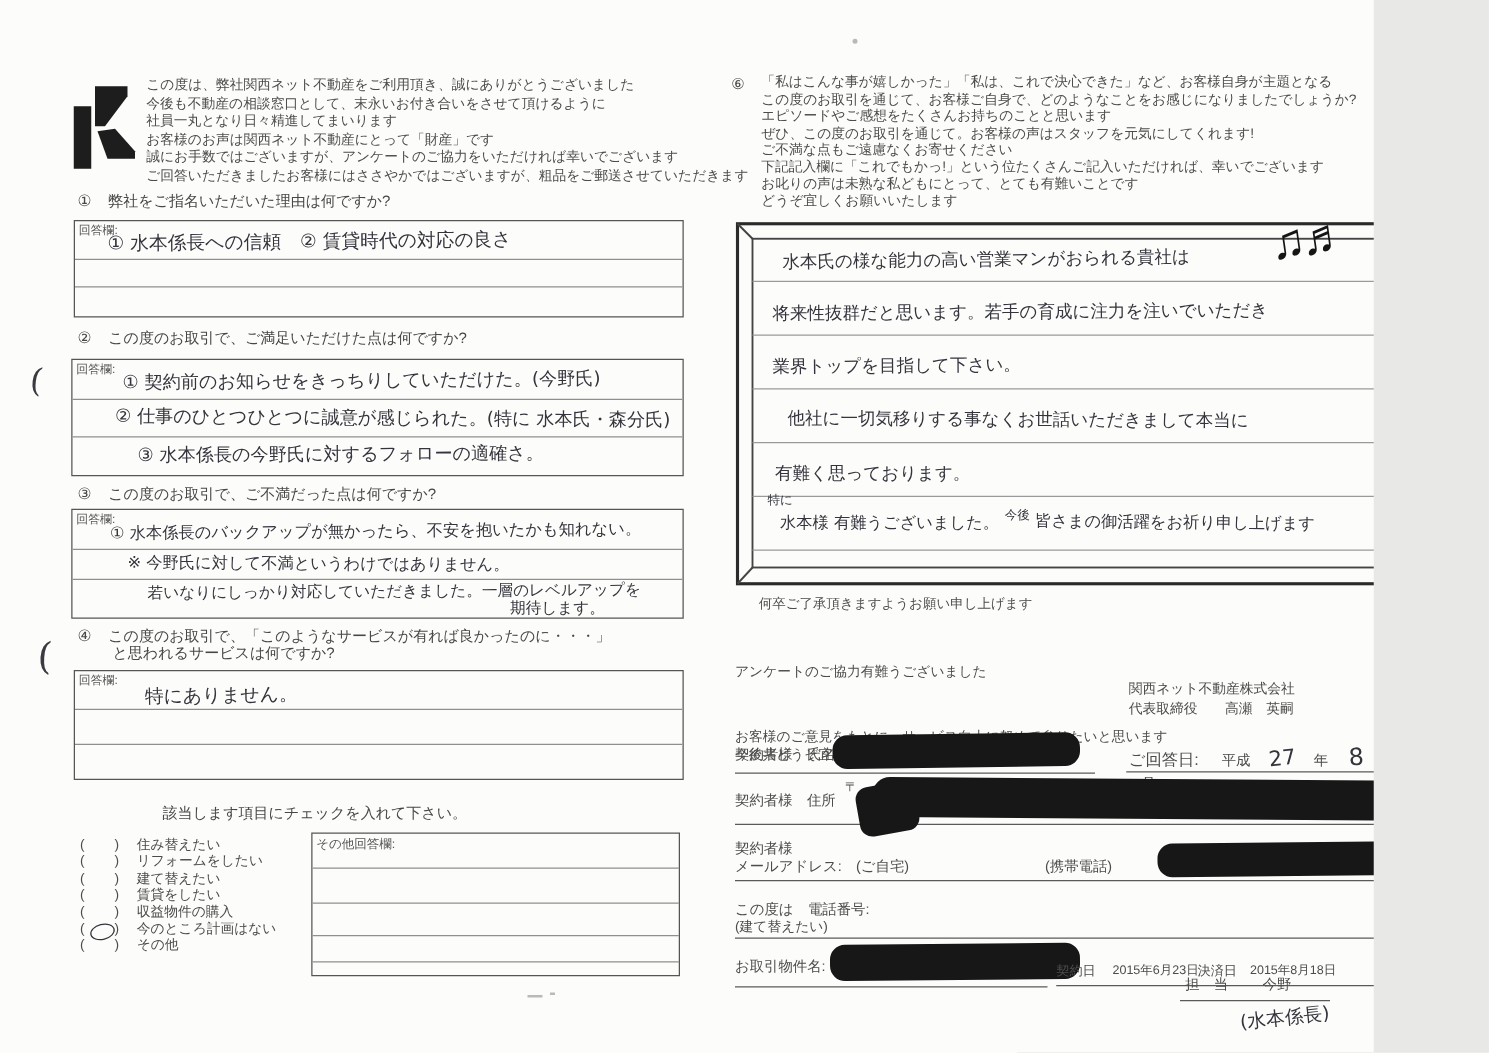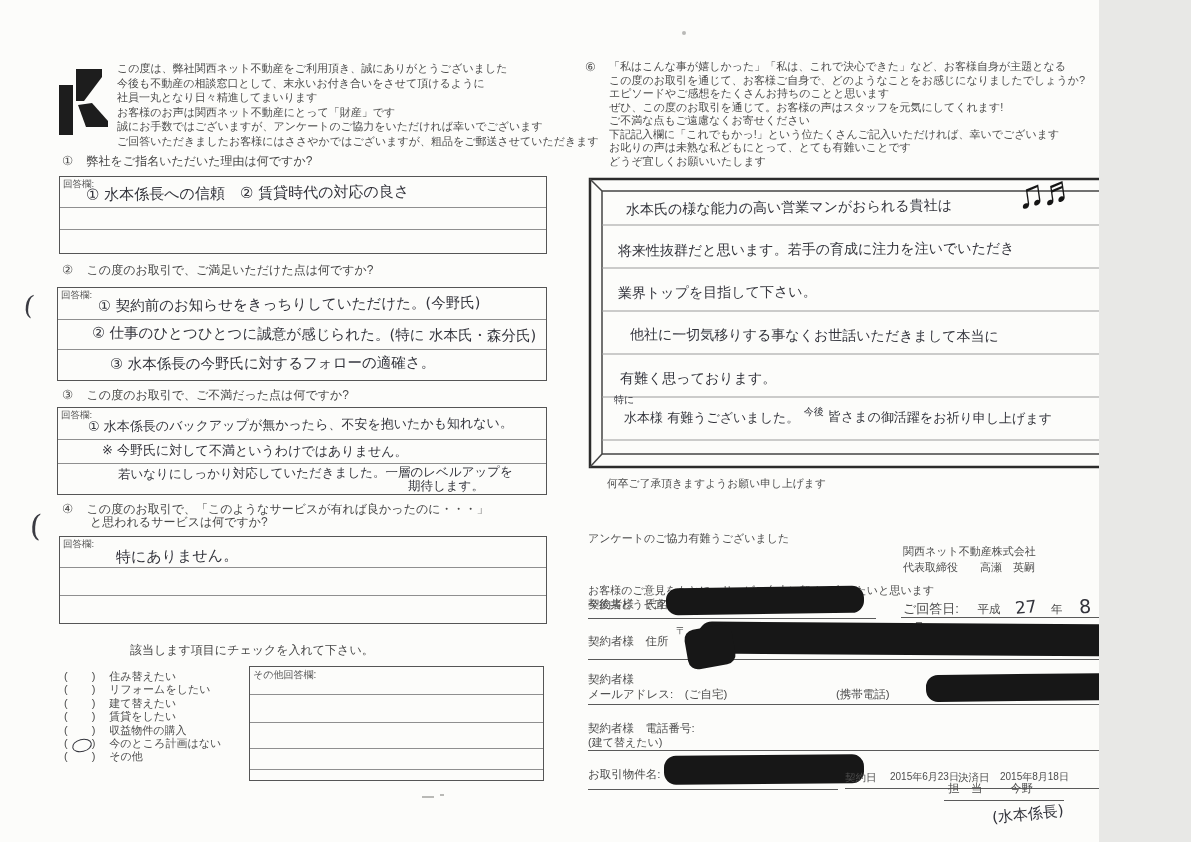--- a/index.html
+++ b/index.html
@@ -196,21 +196,21 @@
   <div class="uline" style="left:588px;top:659px;width:538px;"></div>
   <div class="redact" style="left:698px;top:623px;width:424px;height:32px;border-radius:14px;transform:rotate(0.4deg);"></div>
   <div class="redact" style="left:686px;top:627px;width:48px;height:40px;border-radius:10px;transform:rotate(-10deg);"></div>
 
   <div class="abs pt" style="left:588px;top:672px;font-size:11.5px;">契約者様</div>
   <div class="abs pt" style="left:588px;top:687px;font-size:11.5px;">メールアドレス:　(ご自宅)</div>
   <div class="abs pt" style="left:836px;top:687px;font-size:11.5px;text-align:right;">(携帯電話)</div>
   <div class="uline" style="left:588px;top:704px;width:538px;"></div>
   <div class="redact" style="left:926px;top:674px;width:192px;height:27px;transform:rotate(-0.6deg);"></div>
 
-  <div class="abs pt" style="left:588px;top:721px;font-size:11.5px;">契約者様　電話番号:</div>
+  <div class="abs pt" style="left:588px;top:721px;font-size:11.5px;">この度は　電話番号:</div>
   <div class="abs pt" style="left:588px;top:735px;font-size:11px;">(建て替えたい)</div>
   <div class="uline" style="left:588px;top:750px;width:538px;"></div>
 
   <div class="abs pt" style="left:588px;top:767px;font-size:11.5px;">お取引物件名:</div>
   <div class="redact" style="left:664px;top:755px;width:200px;height:29px;transform:rotate(-0.5deg);"></div>
   <div class="uline" style="left:588px;top:789px;width:250px;"></div>
   <div class="abs pt" style="left:845px;top:770px;font-size:10.5px;">契約日</div>
   <div class="abs pt" style="left:890px;top:770px;font-size:10px;">2015年6月23日</div>
   <div class="abs pt" style="left:958px;top:770px;font-size:10.5px;">決済日</div>
   <div class="abs pt" style="left:1000px;top:770px;font-size:10px;">2015年8月18日</div>

